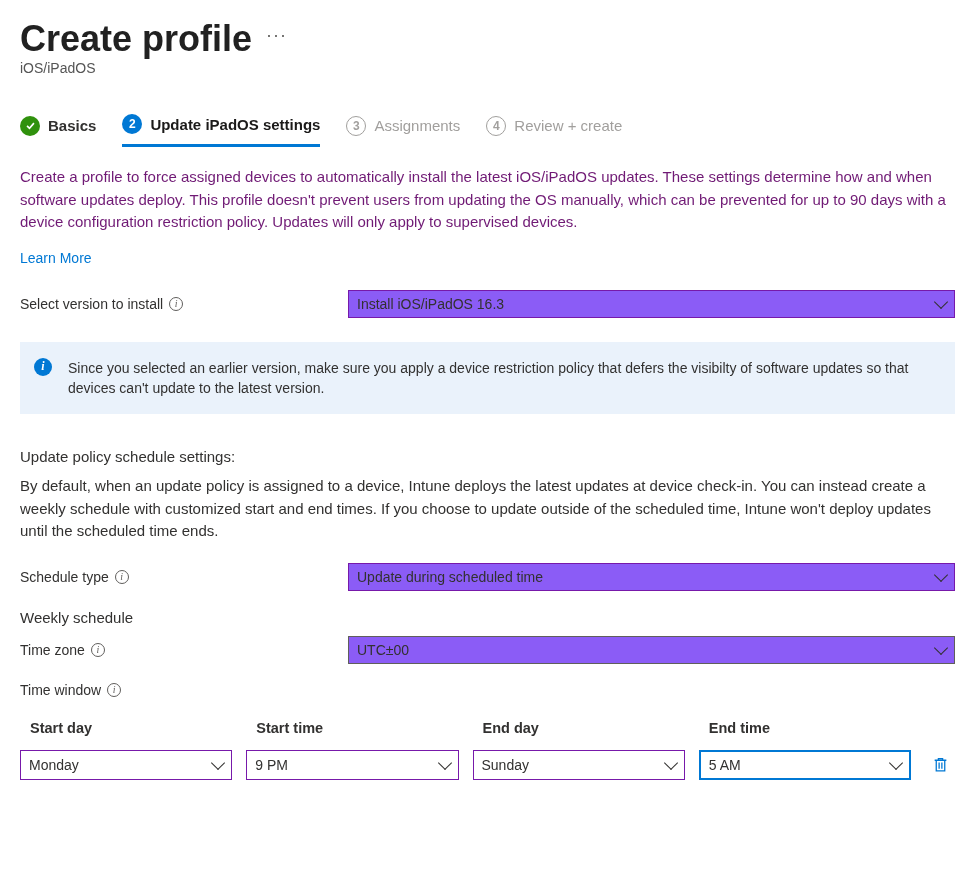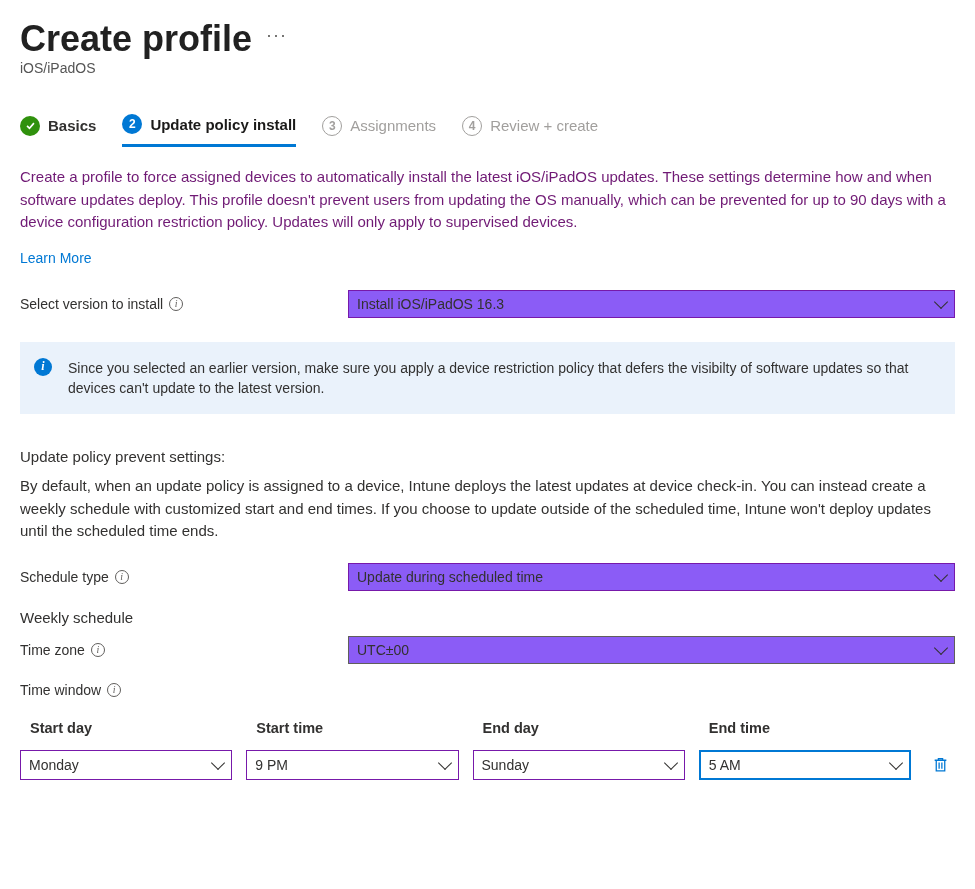--- a/index.html
+++ b/index.html
@@ -123,21 +123,21 @@
   <div class="tab done">
     <span class="step-circle step-done">
       <svg width="11" height="11" viewBox="0 0 16 16">
           <path fill="none" stroke="#fff" stroke-width="2.4" d="M3 8.5 L6.5 12 L13 4.5"></path>
         </svg>
     </span>
     <span class="tab-label">Basics</span>
   </div>
   <div class="tab active">
     <span class="step-circle step-active">2</span>
-    <span class="tab-label">Update policy install</span>
+    <span class="tab-label">Update iPadOS settings</span>
   </div>
   <div class="tab future">
     <span class="step-circle step-future">3</span>
     <span class="tab-label">Assignments</span>
   </div>
   <div class="tab future">
     <span class="step-circle step-future">4</span>
     <span class="tab-label">Review + create</span>
   </div>
 </div>
@@ -155,21 +155,21 @@
     <span>Install iOS/iPadOS 16.3</span>
     <span class="chevron"></span>
   </div>
 </div>
 
 <div class="info-banner">
   <span class="banner-icon">i</span>
   <span>Since you selected an earlier version, make sure you apply a device restriction policy that defers the visibilty of software updates so that devices can't update to the latest version.</span>
 </div>
 
-<p class="section-heading">Update policy prevent settings:</p>
+<p class="section-heading">Update policy schedule settings:</p>
 <p class="sub-desc">By default, when an update policy is assigned to a device, Intune deploys the latest updates at device check-in. You can instead create a weekly schedule with customized start and end times. If you choose to update outside of the scheduled time, Intune won't deploy updates until the scheduled time ends.</p>
 
 <div class="field-row">
   <div class="field-label">
     <span>Schedule type</span>
     <span class="info-icon">i</span>
   </div>
   <div class="select-box">
     <span>Update during scheduled time</span>
     <span class="chevron"></span>

